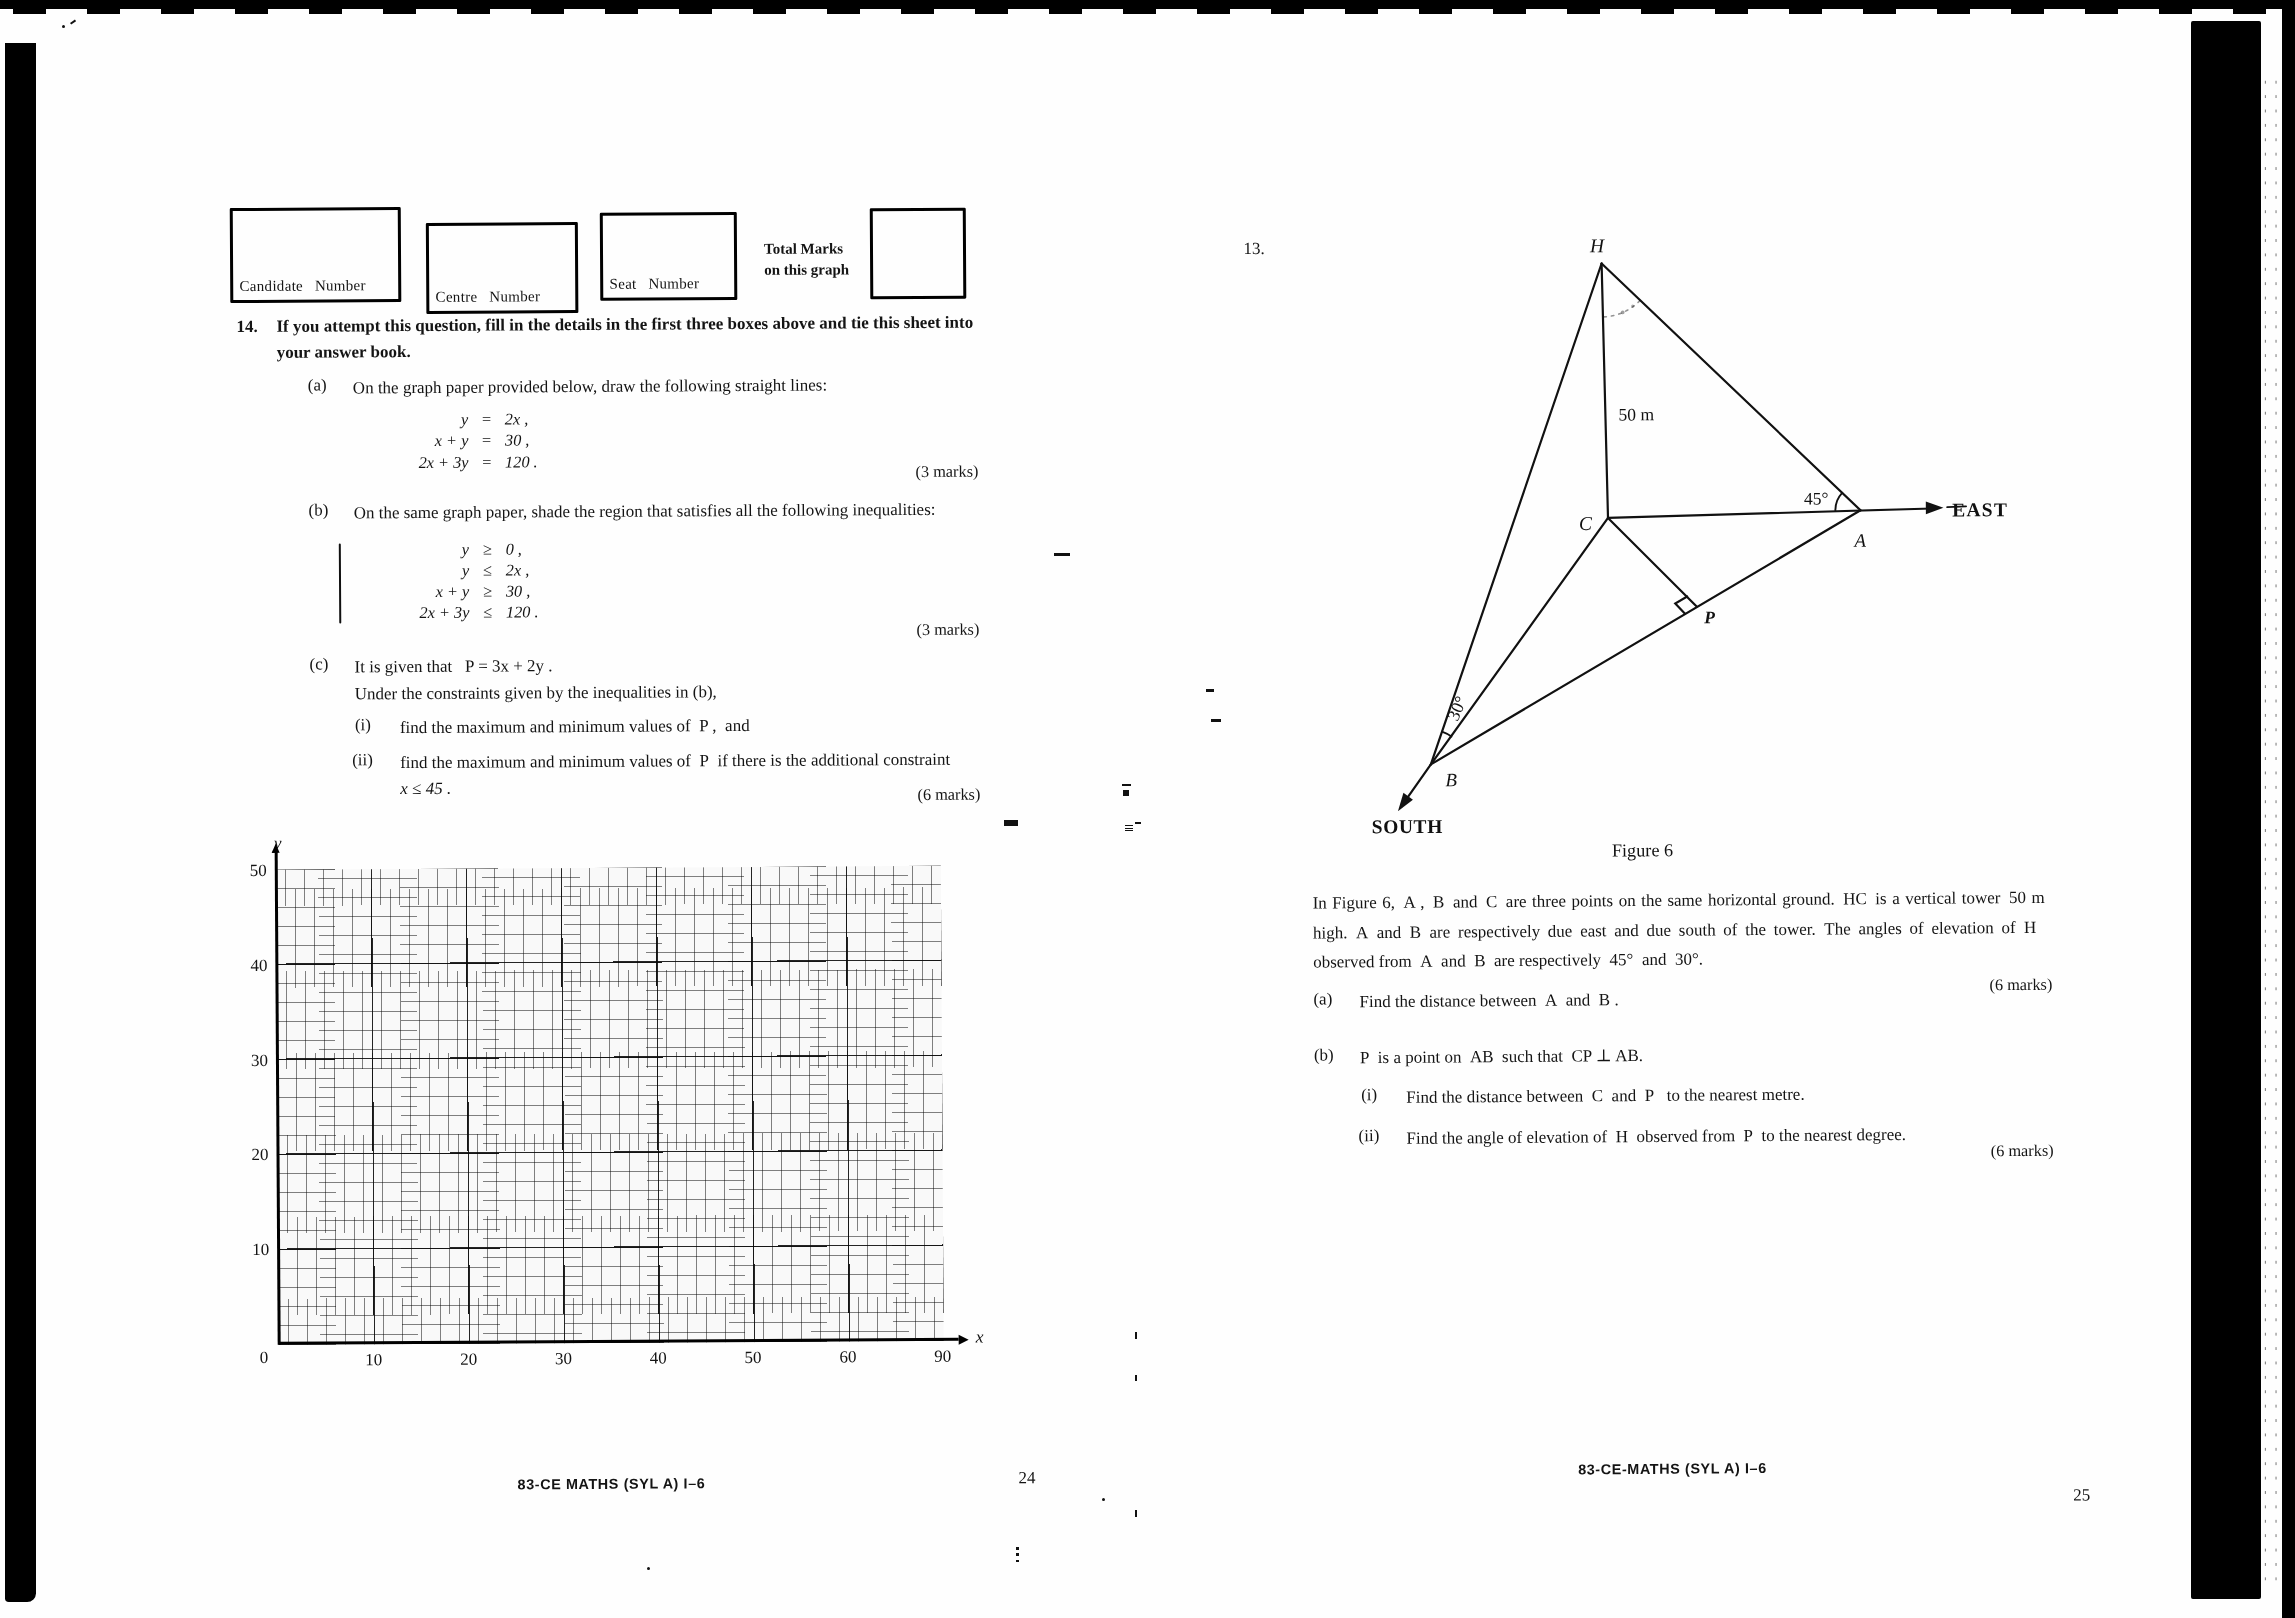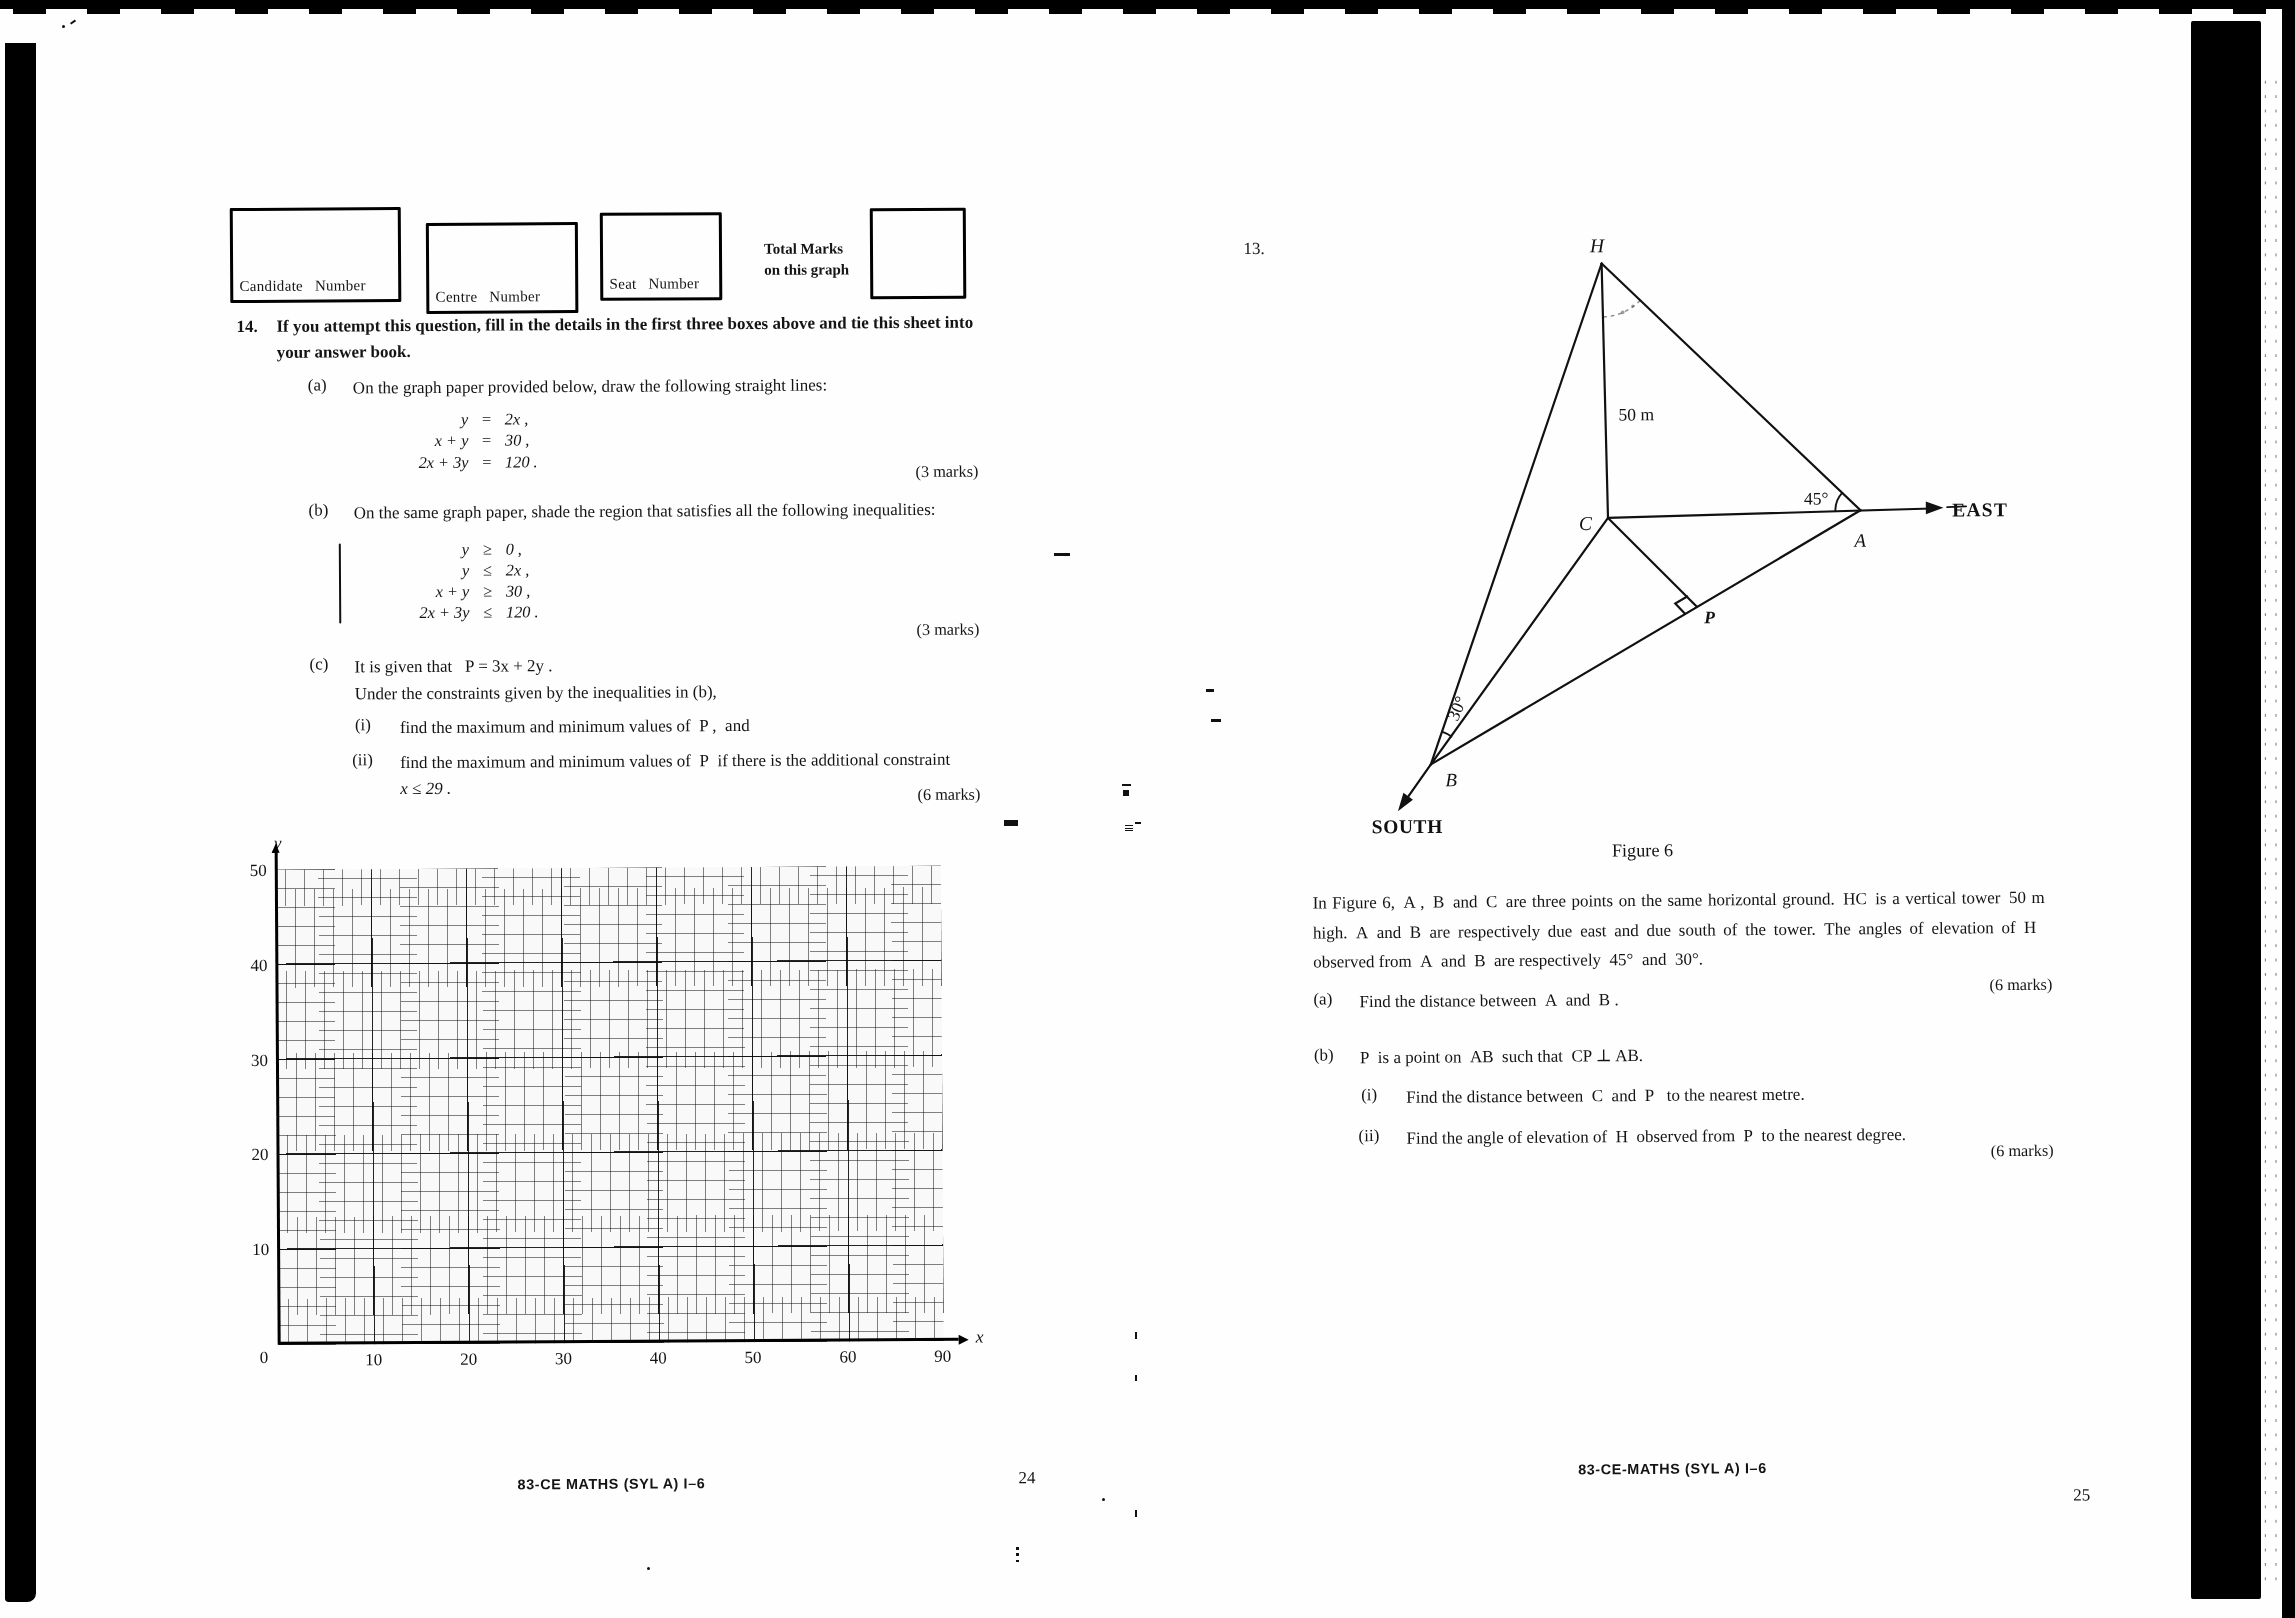--- a/index.html
+++ b/index.html
@@ -78,21 +78,21 @@
   <div class="speck" style="left:1016px;top:1547px;width:2.5px;height:19px;background:repeating-linear-gradient(#111 0 2.5px,transparent 2.5px 6.3px);"></div>
 
   <div class="abs" style="left:0;top:0;width:1150px;height:1619px;transform:rotate(-0.35deg);transform-origin:251px 251px;">
 
     <div class="abs hbox" style="left:230px;top:208px;width:165px;height:89px;">
       <span class="lbl">Candidate  Number</span>
     </div>
     <div class="abs hbox" style="left:426px;top:212px;width:146px;height:85px;margin-top:12px;">
       <span class="lbl">Centre  Number</span>
     </div>
-    <div class="abs hbox" style="left:600px;top:215px;width:116px;height:82px;">
+    <div class="abs hbox" style="left:600px;top:215px;width:116px;height:82px;padding-left:15px;">
       <span class="lbl">Seat  Number</span>
     </div>
     <div class="abs tmlabel" style="left:764px;top:242px;width:101px;">
       <div>Total Marks</div>
       <div>on this graph</div>
     </div>
     <div class="abs hbox" style="left:870px;top:212px;width:90px;height:85px;"></div>
 
     <div class="abs q b" style="left:236px;top:314px;">14.</div>
     <div class="abs q b" style="left:276px;top:314px;width:713px;">If you attempt this question, fill in the details in the first three boxes above and tie this sheet into your answer book.</div>
@@ -145,21 +145,21 @@
       </div>
     <div class="abs marks" style="left:691px;top:624px;width:286px;">(3 marks)</div>
 
     <div class="abs tag" style="left:307px;top:655px;">(c)</div>
     <div class="abs q" style="left:352px;top:655px;width:641px;">It is given that  P = 3x + 2y .</div>
     <div class="abs q" style="left:352px;top:682px;width:641px;">Under the constraints given by the inequalities in (b),</div>
     <div class="abs tag" style="left:352px;top:716px;">(i)</div>
     <div class="abs q" style="left:397px;top:716px;width:603px;">find the maximum and minimum values of P , and</div>
     <div class="abs tag" style="left:349px;top:751px;">(ii)</div>
     <div class="abs q" style="left:397px;top:751px;width:628px;">find the maximum and minimum values of P if there is the additional constraint</div>
-    <div class="abs q ital" style="left:397px;top:777px;">x ≤ 29 .</div>
+    <div class="abs q ital" style="left:397px;top:777px;">x ≤ 45 .</div>
     <div class="abs marks" style="left:691px;top:789px;width:286px;">(6 marks)</div>
 
     <div class="abs ital" style="left:270px;top:833px;font-size:17.6px;">y</div>
     <div class="abs arr-u" style="left:268px;top:844px;"></div>
     <div class="abs grid" style="left:272px;top:870px;width:665px;height:475px;"></div>
     <div class="abs axis" style="left:271px;top:852px;width:2.5px;height:493px;"></div>
     <div class="abs axis" style="left:272px;top:1342px;width:680px;height:2.5px;"></div>
     <div class="abs arr-r" style="left:952px;top:1339px;"></div>
     <div class="abs ital" style="left:969px;top:1331px;font-size:17.6px;">x</div>
     <div class="abs yticks" style="left:230px;top:861px;width:33px;height:398px;">

